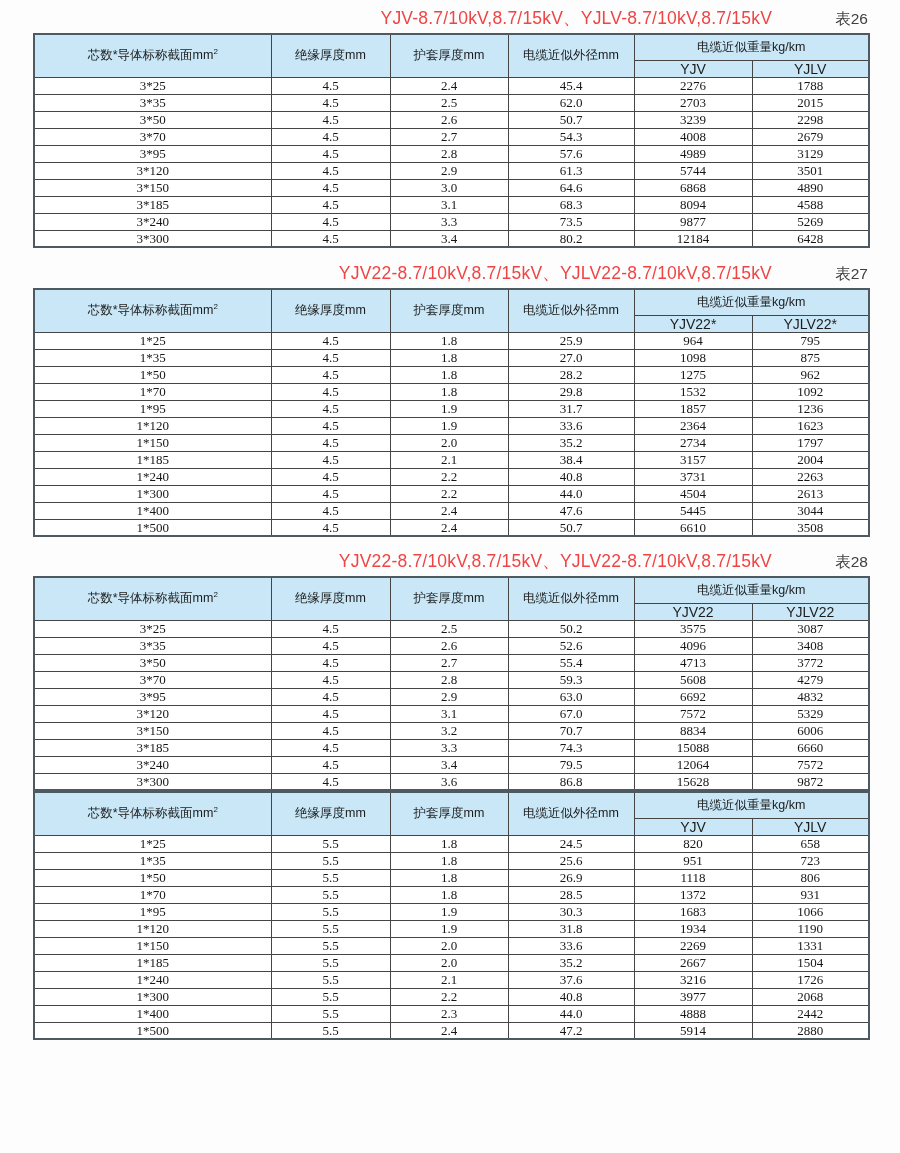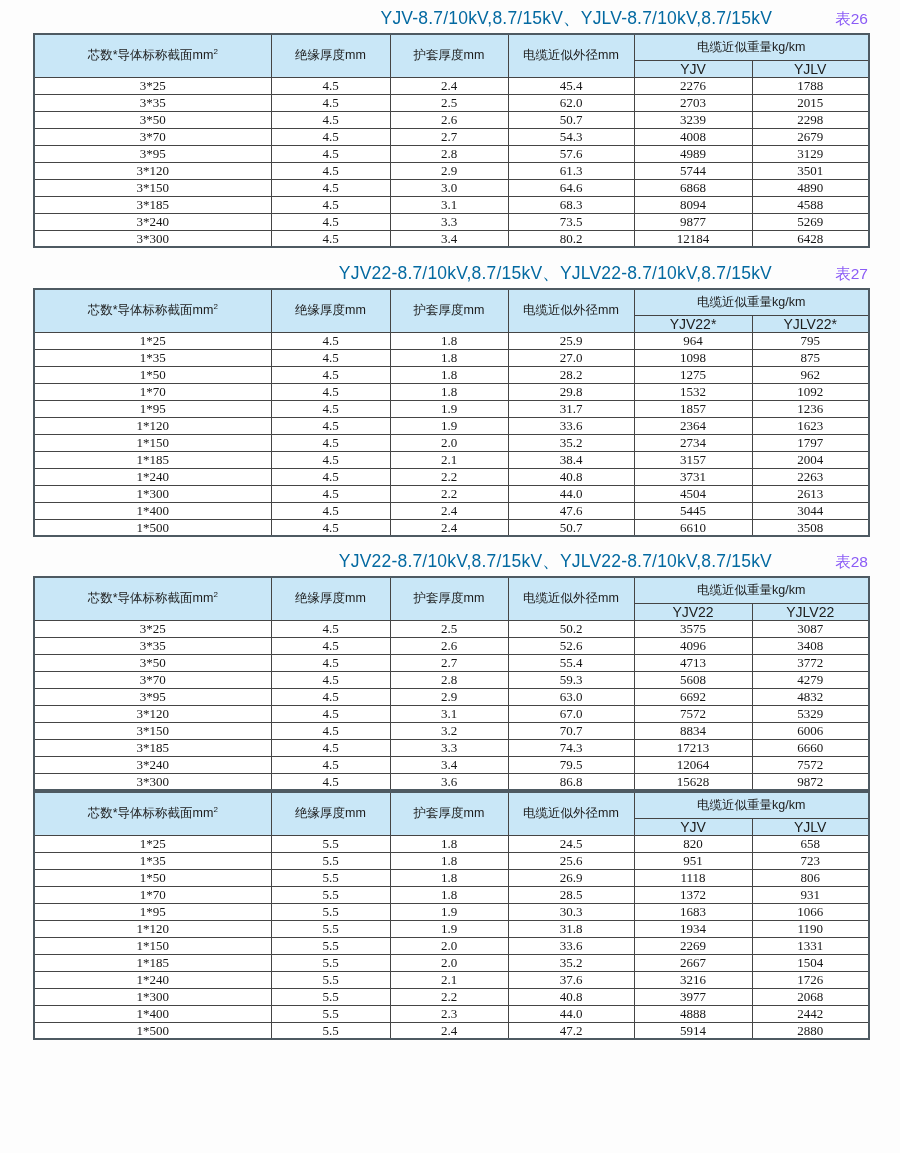--- a/index.html
+++ b/index.html
@@ -18,28 +18,28 @@
     display: flex;
     align-items: flex-end;
     width: 868px;
     height: 24px;
     margin-bottom: 3px;
   }
   .title-bar .spacer { flex: 1; }
   .section-title {
     font-size: 17.5px;
     letter-spacing: 0.2px;
-    color: #0369a1;
+    color: #ef4444;
     white-space: nowrap;
   }
   .table-number {
     width: 96px;
     text-align: right;
     font-size: 15.5px;
-    color: #8b5cf6;
+    color: #404040;
   }
 
   .sec2 .title-bar { margin-top: 13px; }
   .sec3 .title-bar { margin-top: 12px; }
   .sec4 .title-bar { margin-top: 3px; }
 
   table.cable-table {
     width: 835px;
     margin-left: 33px;
     border-collapse: collapse;
@@ -410,21 +410,21 @@
             <td>3.2</td>
             <td>70.7</td>
             <td>8834</td>
             <td>6006</td>
           </tr>
           <tr>
             <td>3*185</td>
             <td>4.5</td>
             <td>3.3</td>
             <td>74.3</td>
-            <td>17213</td>
+            <td>15088</td>
             <td>6660</td>
           </tr>
           <tr>
             <td>3*240</td>
             <td>4.5</td>
             <td>3.4</td>
             <td>79.5</td>
             <td>12064</td>
             <td>7572</td>
           </tr>

